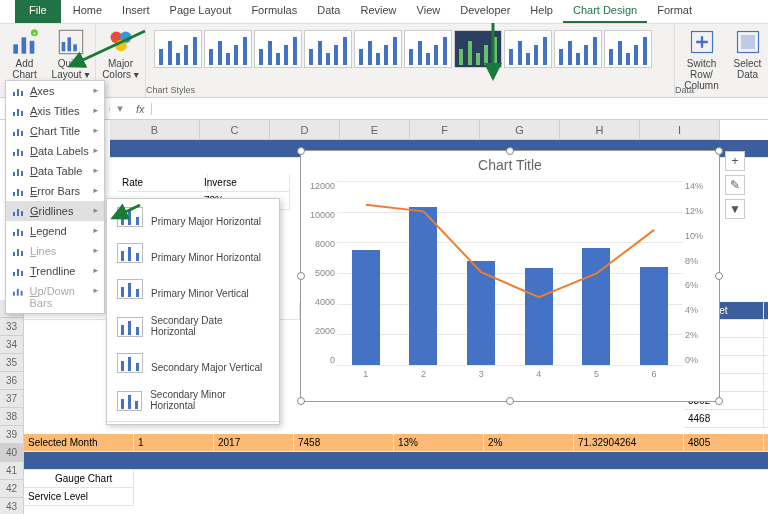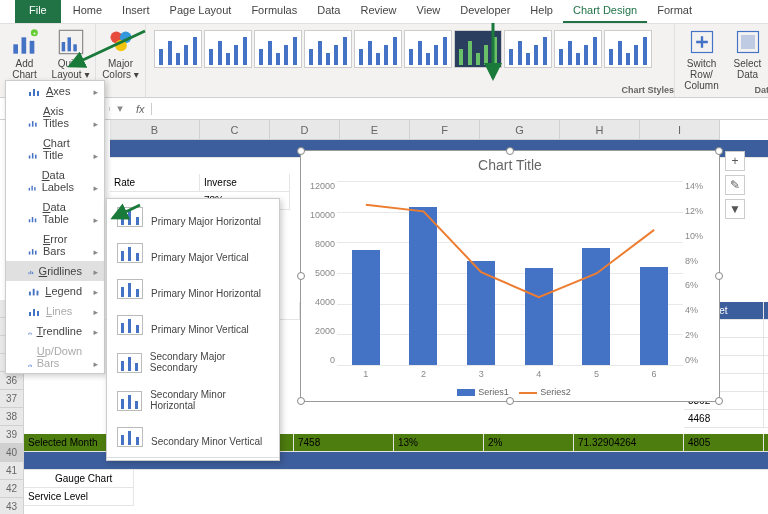--- a/index.html
+++ b/index.html
@@ -7,38 +7,38 @@
 
 
 .ribbon-tabs { display: flex; height: 24px; background: #fff; border-bottom: 1px solid #e0e0e0; padding-left: 15px; }
 .ribbon-tab { padding: 4px 10px; color: #444; cursor: pointer; font-size: 11px; }
 .ribbon-tab.file { background: #217346; color: #fff; font-weight: normal; padding: 4px 14px; margin-right: 2px; }
 .ribbon-tab.active { color: #217346; border-bottom: 2px solid #217346; }
 
 
 .ribbon { height: 74px; background: #f3f2f1; border-bottom: 1px solid #d0d0d0; display: flex; position: relative; }
 .ribbon-group { display: flex; flex-direction: column; align-items: center; padding: 2px 4px; border-right: 1px solid #e0e0e0; position: relative; }
-.ribbon-group-label { font-size: 9px; color: #666; position: absolute; bottom: 2px; left: 0; right: 0; text-align: right; font-weight: bold; }
+.ribbon-group-label { font-size: 9px; color: #666; position: absolute; bottom: 2px; left: 0; right: 0; text-align: left; }
 .big-btn { display: flex; flex-direction: column; align-items: center; width: 46px; padding: 2px; cursor: pointer; }
 .big-btn .icon { width: 28px; height: 28px; margin-bottom: 2px; }
 .big-btn .label { font-size: 10px; text-align: center; line-height: 11px; color: #444; }
 .chart-styles { display: flex; gap: 2px; padding: 4px; flex-wrap: wrap; width: 520px; height: 56px; overflow: hidden; }
 .style-thumb { width: 48px; height: 38px; border: 1px solid #ccc; background: #fff; display: flex; align-items: flex-end; justify-content: space-around; padding: 2px; }
 .style-thumb.dark { background: #2a3f5f; }
 .style-thumb span { width: 4px; background: #4472c4; }
 .style-thumb.dark span { background: #6abf69; }
 .style-thumb .t1 { height: 16px; } .style-thumb .t2 { height: 24px; } .style-thumb .t3 { height: 12px; } .style-thumb .t4 { height: 20px; } .style-thumb .t5 { height: 28px; }
 
 
 .arrow { position: absolute; pointer-events: none; z-index: 100; }
 .arrow svg { overflow: visible; }
 
 
 .dropdown { position: absolute; left: 5px; top: 80px; width: 100px; background: #fff; border: 1px solid #ccc; box-shadow: 2px 2px 6px rgba(0,0,0,0.2); z-index: 50; }
-.dropdown-item { display: flex; align-items: flex-end; padding: 4px 22px; font-size: 11px; color: #444; cursor: pointer; position: relative; }
+.dropdown-item { display: flex; align-items: flex-start; padding: 4px 6px; font-size: 11px; color: #444; cursor: pointer; position: relative; }
 .dropdown-item:hover, .dropdown-item.hover { background: #e0e0e0; }
 .dropdown-item.disabled { color: #aaa; }
 .dropdown-item .di-icon { width: 14px; height: 12px; margin-right: 4px; display: inline-block; }
 .dropdown-item .chev { position: absolute; right: 6px; font-size: 9px; color: #888; }
 
 
 .submenu { position: absolute; left: 106px; top: 198px; width: 174px; background: #fff; border: 1px solid #ccc; box-shadow: 2px 2px 6px rgba(0,0,0,0.2); z-index: 50; }
 .submenu-item { display: flex; align-items: flex-end; padding: 8px 10px; font-size: 10px; color: #444; cursor: pointer; }
 .submenu-item .sm-icon { width: 26px; height: 20px; margin-right: 8px; border: 1px solid #bbb; background: #fff; display: flex; align-items: flex-end; justify-content: space-around; padding: 1px; position: relative; }
 .submenu-item .sm-icon span { width: 3px; background: #4472c4; }
@@ -52,21 +52,21 @@
 
 .grid-area { position: relative; display: flex; }
 .row-headers { width: 24px; }
 .row-h { height: 18px; background: #e8e8e8; border-bottom: 1px solid #d0d0d0; border-right: 1px solid #d0d0d0; text-align: center; font-size: 10px; color: #666; line-height: 18px; }
 .row-h.sel { background: #d0d0d0; }
 .col-headers { display: flex; height: 20px; position: absolute; left: 110px; top: 0; }
 .col-h { background: #e8e8e8; border-right: 1px solid #d0d0d0; border-bottom: 1px solid #d0d0d0; text-align: center; font-size: 11px; color: #666; line-height: 20px; }
 .sheet { position: absolute; left: 24px; top: 0; }
 .cell { position: absolute; border-right: 1px solid #e5e5e5; border-bottom: 1px solid #e5e5e5; height: 18px; font-size: 10px; padding: 2px 4px; line-height: 14px; }
 .cell.header { background: #3d5e9c; color: #fff; }
-.cell.sel-row { background: #4d7c0f; }
+.cell.sel-row { background: #fdba74; }
 
 
 .chart-container { position: absolute; left: 300px; top: 150px; width: 420px; height: 252px; background: #fff; border: 1px solid #999; z-index: 30; }
 .chart-handles .h { position: absolute; width: 8px; height: 8px; background: #fff; border: 1px solid #888; border-radius: 50%; }
 .chart-title { text-align: center; font-size: 14px; color: #666; padding: 6px 0; }
 .chart-plot { position: absolute; left: 36px; right: 36px; top: 30px; bottom: 36px; }
 .chart-gridline { position: absolute; left: 0; right: 0; border-top: 1px solid #e8e8e8; }
 .chart-bars { position: absolute; inset: 0; display: flex; align-items: flex-end; justify-content: space-around; }
 .chart-bar { width: 28px; background: #4472c4; }
 .chart-line { position: absolute; inset: 0; }
@@ -273,21 +273,21 @@
       <div class="row-h">37</div>
       <div class="row-h">38</div>
       <div class="row-h">39</div>
       <div class="row-h sel">40</div>
       <div class="row-h">41</div>
       <div class="row-h">42</div>
       <div class="row-h">43</div>
     </div>
   <div class="sheet" id="sheet">
       <div class="cell header" style="left: 86px; top: 0px; width: 680px;"></div>
-      <div class="cell " style="left: 86px; top: 34px; width: 90px;">Rate</div>
+      <div class="cell " style="left: 94px; top: 34px; width: 90px;">Rate</div>
       <div class="cell " style="left: 176px; top: 34px; width: 90px;">Inverse</div>
       <div class="cell " style="left: 176px; top: 52px; width: 90px;">78%</div>
       <div class="cell " style="left: 0px; top: 162px; width: 86px;">Date</div>
       <div class="cell " style="left: 236px; top: 162px; width: 40px;">th</div>
       <div class="cell header" style="left: 660px; top: 162px; width: 80px;">on target</div>
       <div class="cell header" style="left: 740px; top: 162px; width: 30px;">IVI</div>
       <div class="cell " style="left: 660px; top: 180px; width: 80px;">4805</div>
       <div class="cell " style="left: 740px; top: 180px; width: 30px;">8.</div>
       <div class="cell " style="left: 660px; top: 198px; width: 80px;">6873</div>
       <div class="cell " style="left: 740px; top: 198px; width: 30px;">7.</div>
@@ -425,61 +425,53 @@
         <span style="height:8px"></span>
       </span>
       <span>Primary Major Horizontal</span>
     </div>
     <div class="submenu-item">
       <span class="sm-icon">
         <span style="height:10px"></span>
         <span style="height:14px"></span>
         <span style="height:8px"></span>
       </span>
-      <span>Primary Major Vertical</span>
-    </div>
-    <div class="submenu-item">
-      <span class="sm-icon">
-        <span style="height:10px"></span>
-        <span style="height:14px"></span>
-        <span style="height:8px"></span>
-      </span>
       <span>Primary Minor Horizontal</span>
     </div>
     <div class="submenu-item">
       <span class="sm-icon">
         <span style="height:10px"></span>
         <span style="height:14px"></span>
         <span style="height:8px"></span>
       </span>
       <span>Primary Minor Vertical</span>
     </div>
     <div class="submenu-item">
       <span class="sm-icon">
         <span style="height:10px"></span>
         <span style="height:14px"></span>
         <span style="height:8px"></span>
       </span>
-      <span>Secondary Major Secondary</span>
+      <span>Secondary Date Horizontal</span>
+    </div>
+    <div class="submenu-item">
+      <span class="sm-icon">
+        <span style="height:10px"></span>
+        <span style="height:14px"></span>
+        <span style="height:8px"></span>
+      </span>
+      <span>Secondary Major Vertical</span>
     </div>
     <div class="submenu-item">
       <span class="sm-icon">
         <span style="height:10px"></span>
         <span style="height:14px"></span>
         <span style="height:8px"></span>
       </span>
       <span>Secondary Minor Horizontal</span>
-    </div>
-    <div class="submenu-item">
-      <span class="sm-icon">
-        <span style="height:10px"></span>
-        <span style="height:14px"></span>
-        <span style="height:8px"></span>
-      </span>
-      <span>Secondary Minor Vertical</span>
     </div>
     <div class="submenu-sep"></div>
   </div>
 
 <div class="chart-container">
   <div class="chart-handles">
     <div class="h" style="left:-4px;top:-4px"></div>
       <div class="h" style="right:-4px;top:-4px"></div>
     <div class="h" style="left:-4px;bottom:-4px"></div>
       <div class="h" style="right:-4px;bottom:-4px"></div>
@@ -531,22 +523,18 @@
       </svg>
   </div>
   <div class="chart-x" id="x-axis">
       <div>1</div>
       <div>2</div>
       <div>3</div>
       <div>4</div>
       <div>5</div>
       <div>6</div>
     </div>
-  <div class="chart-legend">
-    <span class="sw" style="background:#4472c4"></span><span>Series1</span>
-    <span class="sw" style="background:#ed7d31;height:2px"></span><span>Series2</span>
-  </div>
   <div class="chart-side-btns">
     <div class="chart-side-btn">+</div>
     <div class="chart-side-btn">✎</div>
     <div class="chart-side-btn">▼</div>
   </div>
 </div>
 
 </body></html>

